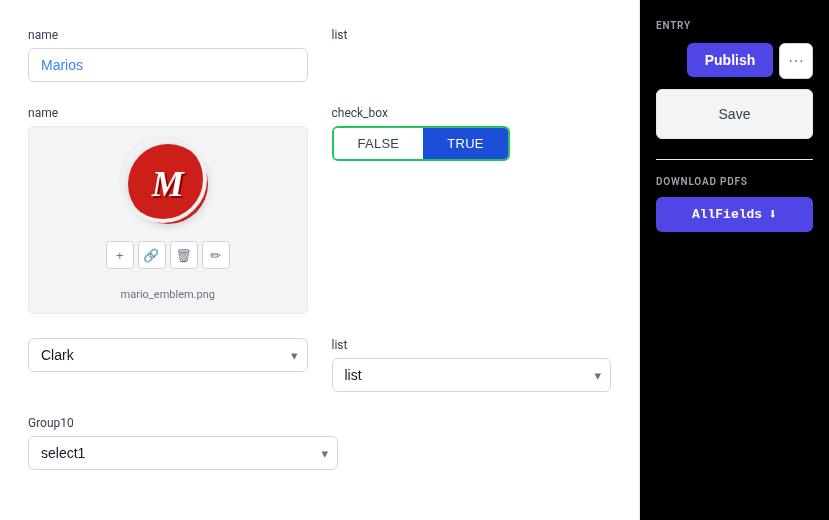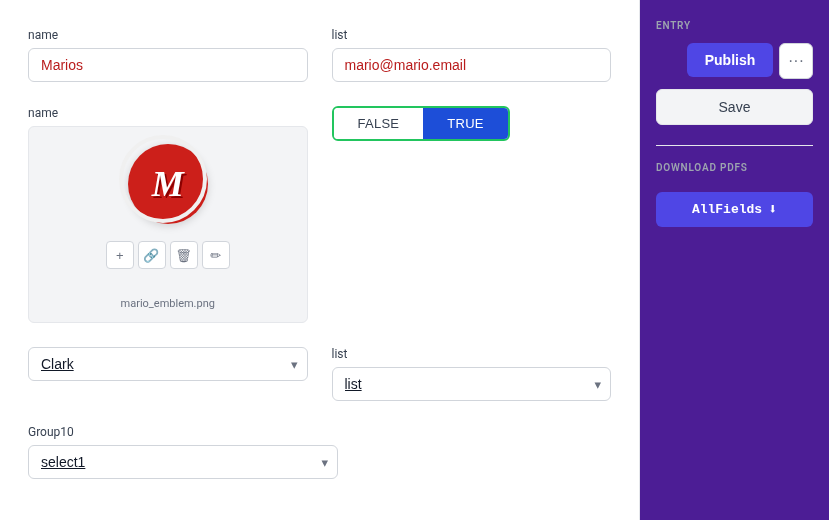--- a/index.html
+++ b/index.html
@@ -15,21 +15,21 @@
 
     .main-panel {
       flex: 1;
       padding: 28px 28px 28px 28px;
       background: #fff;
       overflow-y: auto;
     }
 
     .side-panel {
       width: 190px;
-      background: #4c1d95;
+      background: #000000;
       border-left: 1px solid #e5e7eb;
       padding: 20px 16px;
       flex-shrink: 0;
     }
 
     .field-group {
       display: grid;
       grid-template-columns: 1fr 1fr;
       gap: 10px 24px;
       margin-bottom: 24px;
@@ -46,21 +46,21 @@
       margin-bottom: 6px;
       font-weight: 400;
     }
 
     .text-input {
       width: 100%;
       padding: 8px 12px;
       border: 1px solid #d1d5db;
       border-radius: 6px;
       font-size: 14px;
-      color: #b91c1c;
+      color: #3b82f6;
       outline: none;
       background: #fff;
     }
 
     .icon-field {
       background: #f3f4f6;
       border: 1px solid #e5e7eb;
       border-radius: 6px;
       padding: 12px;
       display: flex;
@@ -134,21 +134,21 @@
       align-items: center;
       justify-content: center;
       cursor: pointer;
       font-size: 13px;
       color: #6b7280;
     }
 
     .icon-filename {
       font-size: 11px;
       color: #6b7280;
-      margin-top: 20px;
+      margin-top: 11px;
     }
 
     .toggle-group {
       display: flex;
       border: 2px solid #22c55e;
       border-radius: 6px;
       overflow: hidden;
       width: fit-content;
     }
 
@@ -176,21 +176,20 @@
       width: 100%;
       padding: 8px 36px 8px 12px;
       border: 1px solid #d1d5db;
       border-radius: 6px;
       font-size: 14px;
       color: #111827;
       appearance: none;
       background: #fff;
       cursor: pointer;
       outline: none;
-      text-decoration: underline;
     }
 
     .select-arrow {
       position: absolute;
       right: 10px;
       top: 50%;
       transform: translateY(-50%);
       pointer-events: none;
       color: #6b7280;
       font-size: 13px;
@@ -236,21 +235,21 @@
       display: flex;
       align-items: center;
       justify-content: center;
       font-size: 16px;
       color: #6b7280;
       flex-shrink: 0;
     }
 
     .btn-save {
       width: 100%;
-      padding: 9px 0;
+      padding: 16px 0;
       background: #f3f4f6;
       color: #374151;
       border: 1px solid #e5e7eb;
       border-radius: 6px;
       font-size: 14px;
       font-weight: 500;
       cursor: pointer;
       margin-bottom: 20px;
     }
 
@@ -258,21 +257,21 @@
       height: 1px;
       background: #e5e7eb;
       margin-bottom: 16px;
     }
 
     .download-label {
       font-size: 10px;
       font-weight: 600;
       color: #9ca3af;
       letter-spacing: 0.08em;
-      margin-bottom: 19px;
+      margin-bottom: 10px;
       text-transform: uppercase;
     }
 
     .btn-allfields {
       width: 100%;
       padding: 8px 0;
       background: #4f46e5;
       color: #fff;
       border: none;
       border-radius: 6px;
@@ -295,21 +294,20 @@
 
 <div class="main-panel">
 
   <div class="field-group">
     <div>
       <div class="field-label">name</div>
       <input class="text-input" type="text" value="Marios" style="">
     </div>
     <div>
       <div class="field-label">list</div>
-      <input class="text-input" type="text" value="mario@mario.email" style="">
     </div>
   </div>
 
   <div class="field-group">
     <div>
       <div class="field-label">name</div>
       <div class="icon-field">
         <div class="icon-image-area">
           <div class="mario-emblem">
             <div class="mario-circle-bg">
@@ -330,20 +328,21 @@
             <button class="icon-btn" title="Edit">
               <span>✏</span>
             </button>
           </div>
           <div class="icon-filename">mario_emblem.png</div>
         </div>
       </div>
     </div>
 
     <div>
+      <div class="field-label">check_box</div>
       <div class="toggle-group">
         <button class="toggle-option">FALSE</button>
         <button class="toggle-option active">TRUE</button>
       </div>
     </div>
   </div>
 
   <div class="field-group">
     <div>
       <div class="select-wrapper">

